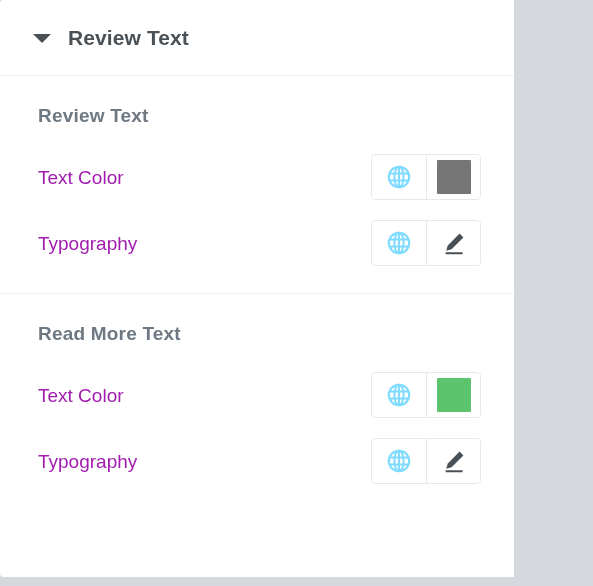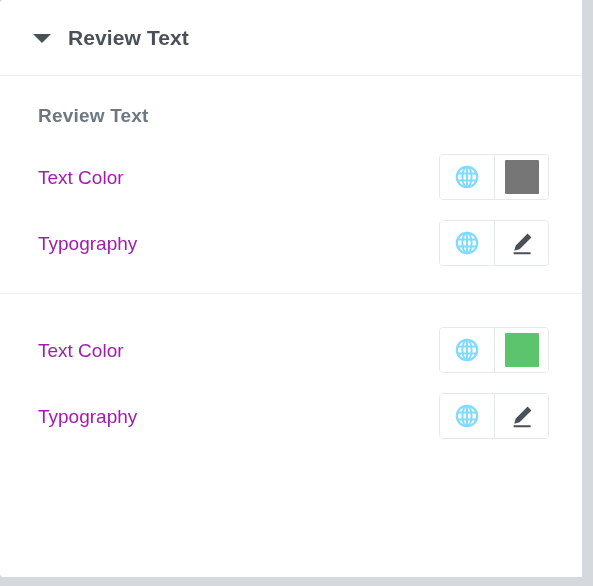--- a/index.html
+++ b/index.html
@@ -12,21 +12,21 @@
     background: #d5d8dc;
     font-family: "Liberation Sans", sans-serif;
     -webkit-font-smoothing: antialiased;
     overflow: hidden;
   }
 
   #panel {
     position: absolute;
     left: 0;
     top: 0;
-    width: 582px;
+    width: 514px;
     height: 577px;
     background: #ffffff;
     border-radius: 4px 0 0 4px;
     box-sizing: border-box;
     overflow: hidden;
   }
 
   
   .panel-header {
     height: 76px;
@@ -176,20 +176,21 @@
           <svg class="pencil-icon" width="26" height="26" viewBox="0 0 26 26" aria-hidden="true">
             <path d="M18.6 3.6 L22.4 7.4 L10.6 19.2 L5.2 20.8 L6.8 15.4 Z" fill="#495157"></path>
             <line x1="4.6" y1="23.2" x2="21.6" y2="23.2" stroke="#495157" stroke-width="2"></line>
           </svg>
         </div>
       </div>
     </div>
   </div>
 
   <div class="group divided">
+    <div class="group-title">Read More Text</div>
 
     <div class="control-row">
       <span class="control-label">Text Color</span>
 
       <div class="control-cluster">
         <div class="cluster-cell">
           <svg class="globe-icon" width="26" height="26" viewBox="0 0 26 26" aria-hidden="true">
             <circle cx="13" cy="13" r="10.2" fill="none" stroke="#7fdbff" stroke-width="2.2"></circle>
             <ellipse cx="13" cy="13" rx="4.6" ry="10.2" fill="none" stroke="#7fdbff" stroke-width="2"></ellipse>
             <line x1="3.3" y1="9.4" x2="22.7" y2="9.4" stroke="#7fdbff" stroke-width="2"></line>

